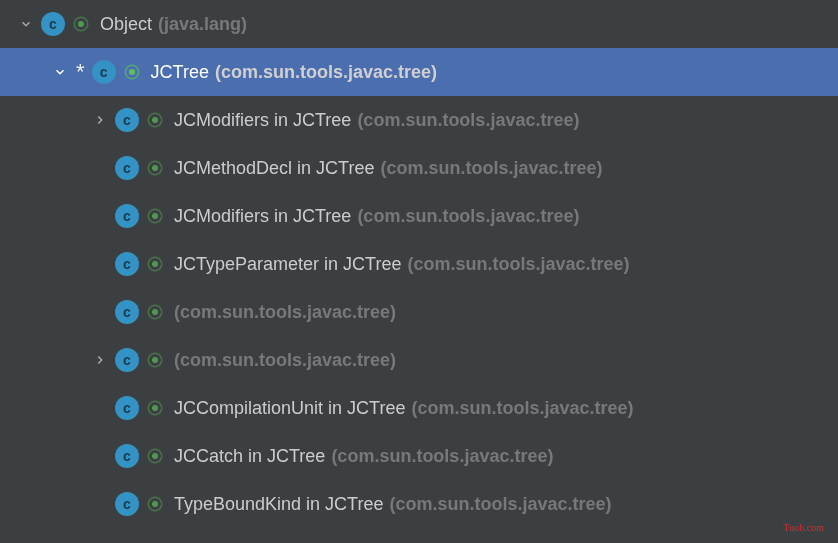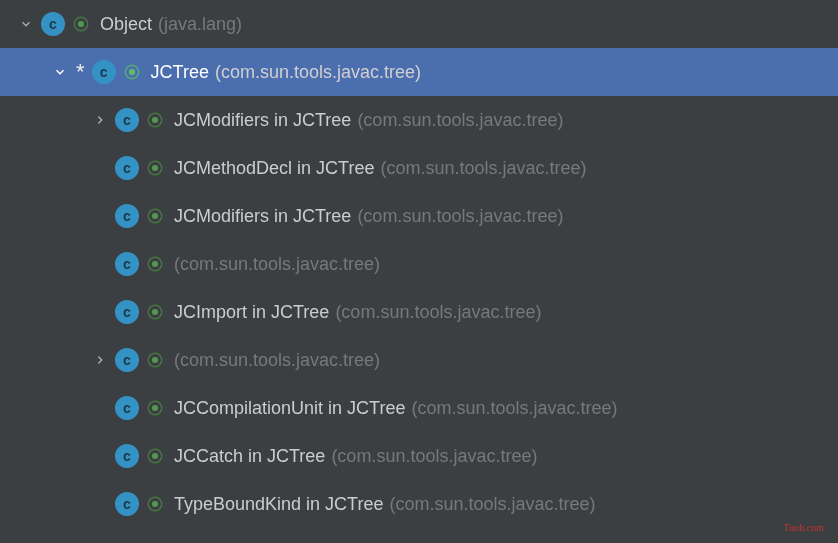--- a/index.html
+++ b/index.html
@@ -89,20 +89,21 @@
       margin-right: 6px;
       margin-left: 2px;
     }
     .class-name {
       color: #cccccc;
       margin-right: 6px;
       text-align: right;
     }
     .package-name {
       color: #787878;
+      font-weight: bold;
     }
     .watermark {
       position: absolute;
       bottom: 10px;
       right: 14px;
       color: #c83333;
       font-size: 10px;
       font-family: serif;
     }
   </style>
@@ -199,34 +200,34 @@
       <span class="arrow placeholder"></span>
       <span class="type-icon">
         <span class="class-circle">c</span>
       </span>
       <span class="vis-icon">
         <svg viewBox="0 0 24 24" fill="#4e9a4e">
           <circle cx="12" cy="12" r="4"></circle>
           <path d="M12 2a10 10 0 100 20 10 10 0 000-20zm0 18a8 8 0 110-16 8 8 0 010 16z" opacity="0.6"></path>
         </svg>
       </span>
-      <span class="package-name">(com.sun.tools.javac.tree)</span>
-    </div>
-    <div class="tree-row indent-2">
-      <span class="arrow placeholder"></span>
-      <span class="type-icon">
-        <span class="class-circle">c</span>
-      </span>
-      <span class="vis-icon">
-        <svg viewBox="0 0 24 24" fill="#4e9a4e">
-          <circle cx="12" cy="12" r="4"></circle>
-          <path d="M12 2a10 10 0 100 20 10 10 0 000-20zm0 18a8 8 0 110-16 8 8 0 010 16z" opacity="0.6"></path>
-        </svg>
-      </span>
-      <span class="class-name">JCImport in JCTree</span>
+      <span class="class-name">JCTypeParameter in JCTree</span>
+      <span class="package-name">(com.sun.tools.javac.tree)</span>
+    </div>
+    <div class="tree-row indent-2">
+      <span class="arrow placeholder"></span>
+      <span class="type-icon">
+        <span class="class-circle">c</span>
+      </span>
+      <span class="vis-icon">
+        <svg viewBox="0 0 24 24" fill="#4e9a4e">
+          <circle cx="12" cy="12" r="4"></circle>
+          <path d="M12 2a10 10 0 100 20 10 10 0 000-20zm0 18a8 8 0 110-16 8 8 0 010 16z" opacity="0.6"></path>
+        </svg>
+      </span>
       <span class="package-name">(com.sun.tools.javac.tree)</span>
     </div>
     <div class="tree-row indent-2">
       <span class="arrow">
         <svg viewBox="0 0 24 24" fill="none" stroke="#aaaaaa" stroke-width="2.5">
           <polyline points="9 6 15 12 9 18"></polyline>
         </svg>
       </span>
       <span class="type-icon">
         <span class="class-circle">c</span>

